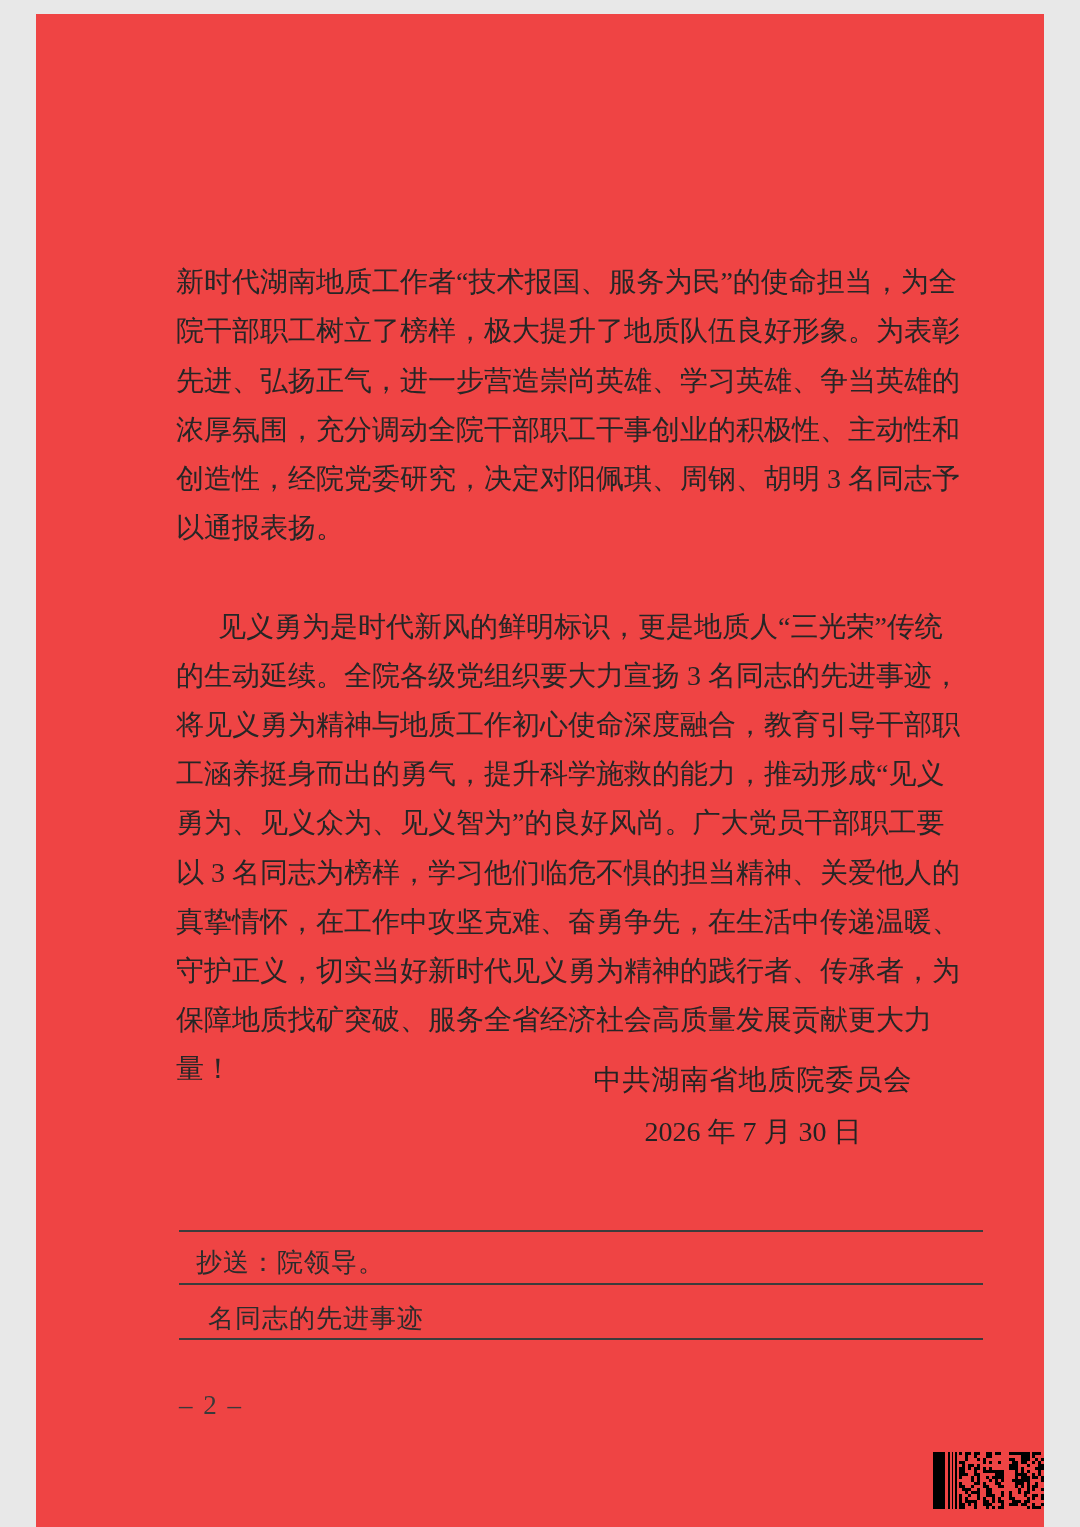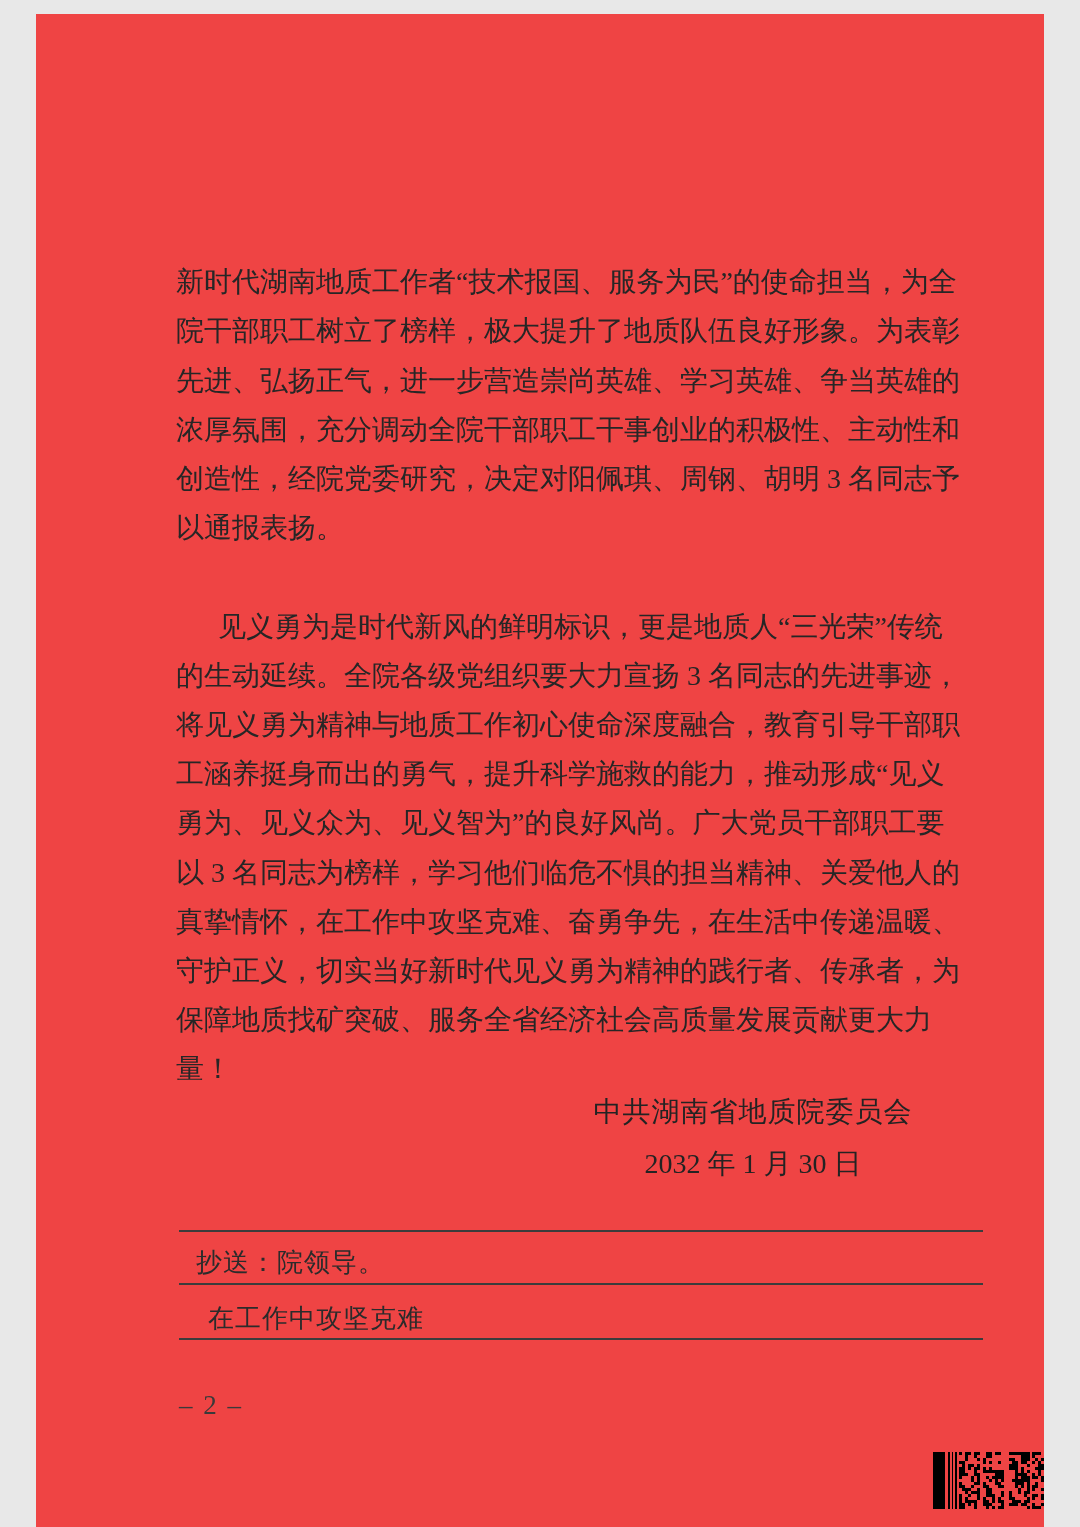--- a/index.html
+++ b/index.html
@@ -18,21 +18,21 @@
     width:845px;
     font-size:28px;
     line-height:49.2px;
     letter-spacing:0px;
     white-space:pre-line;
     color:#262626;
   }
   .para2{ text-indent:42px;font-family:Liberation Serif, serif; }
   .signature{
     position:absolute;
-    left:450px;top:1072px;
+    left:450px;top:1040px;
     width:534px;
     text-align:center;
     font-size:28px;
     line-height:52px;
     color:#232323;
   }
   .sig-org{ letter-spacing:1px; }
   .rule{
     position:absolute;
     left:143px;
@@ -94,31 +94,31 @@
 勇为、见义众为、见义智为”的良好风尚。广大党员干部职工要
 以 3 名同志为榜样，学习他们临危不惧的担当精神、关爱他人的
 真挚情怀，在工作中攻坚克难、奋勇争先，在生活中传递温暖、
 守护正义，切实当好新时代见义勇为精神的践行者、传承者，为
 保障地质找矿突破、服务全省经济社会高质量发展贡献更大力
 量！</div>
   </div>
 
   <div class="signature">
     <div class="sig-org">中共湖南省地质院委员会</div>
-    <div class="sig-date">2032 年 1 月 30 日</div>
+    <div class="sig-date">2026 年 7 月 30 日</div>
   </div>
 
   <div class="rule rule-top"></div>
 
   <div class="cc-line">抄送：院领导。</div>
 
   <div class="rule rule-mid"></div>
 
   <div class="issue-row">
-    <span class="issuer">在工作中攻坚克难</span>
+    <span class="issuer">名同志的先进事迹</span>
   </div>
 
   <div class="rule rule-bottom"></div>
 
   <div class="page-number">– 2 –</div>
 
   <div class="barcode" id="barcode">
       <svg width="153" height="57" viewBox="0 0 153 57" xmlns="http://www.w3.org/2000/svg">
         <rect x="0" y="0" width="12" height="57" fill="#000"></rect>
         <rect x="15" y="0" width="2" height="57" fill="#000"></rect>

